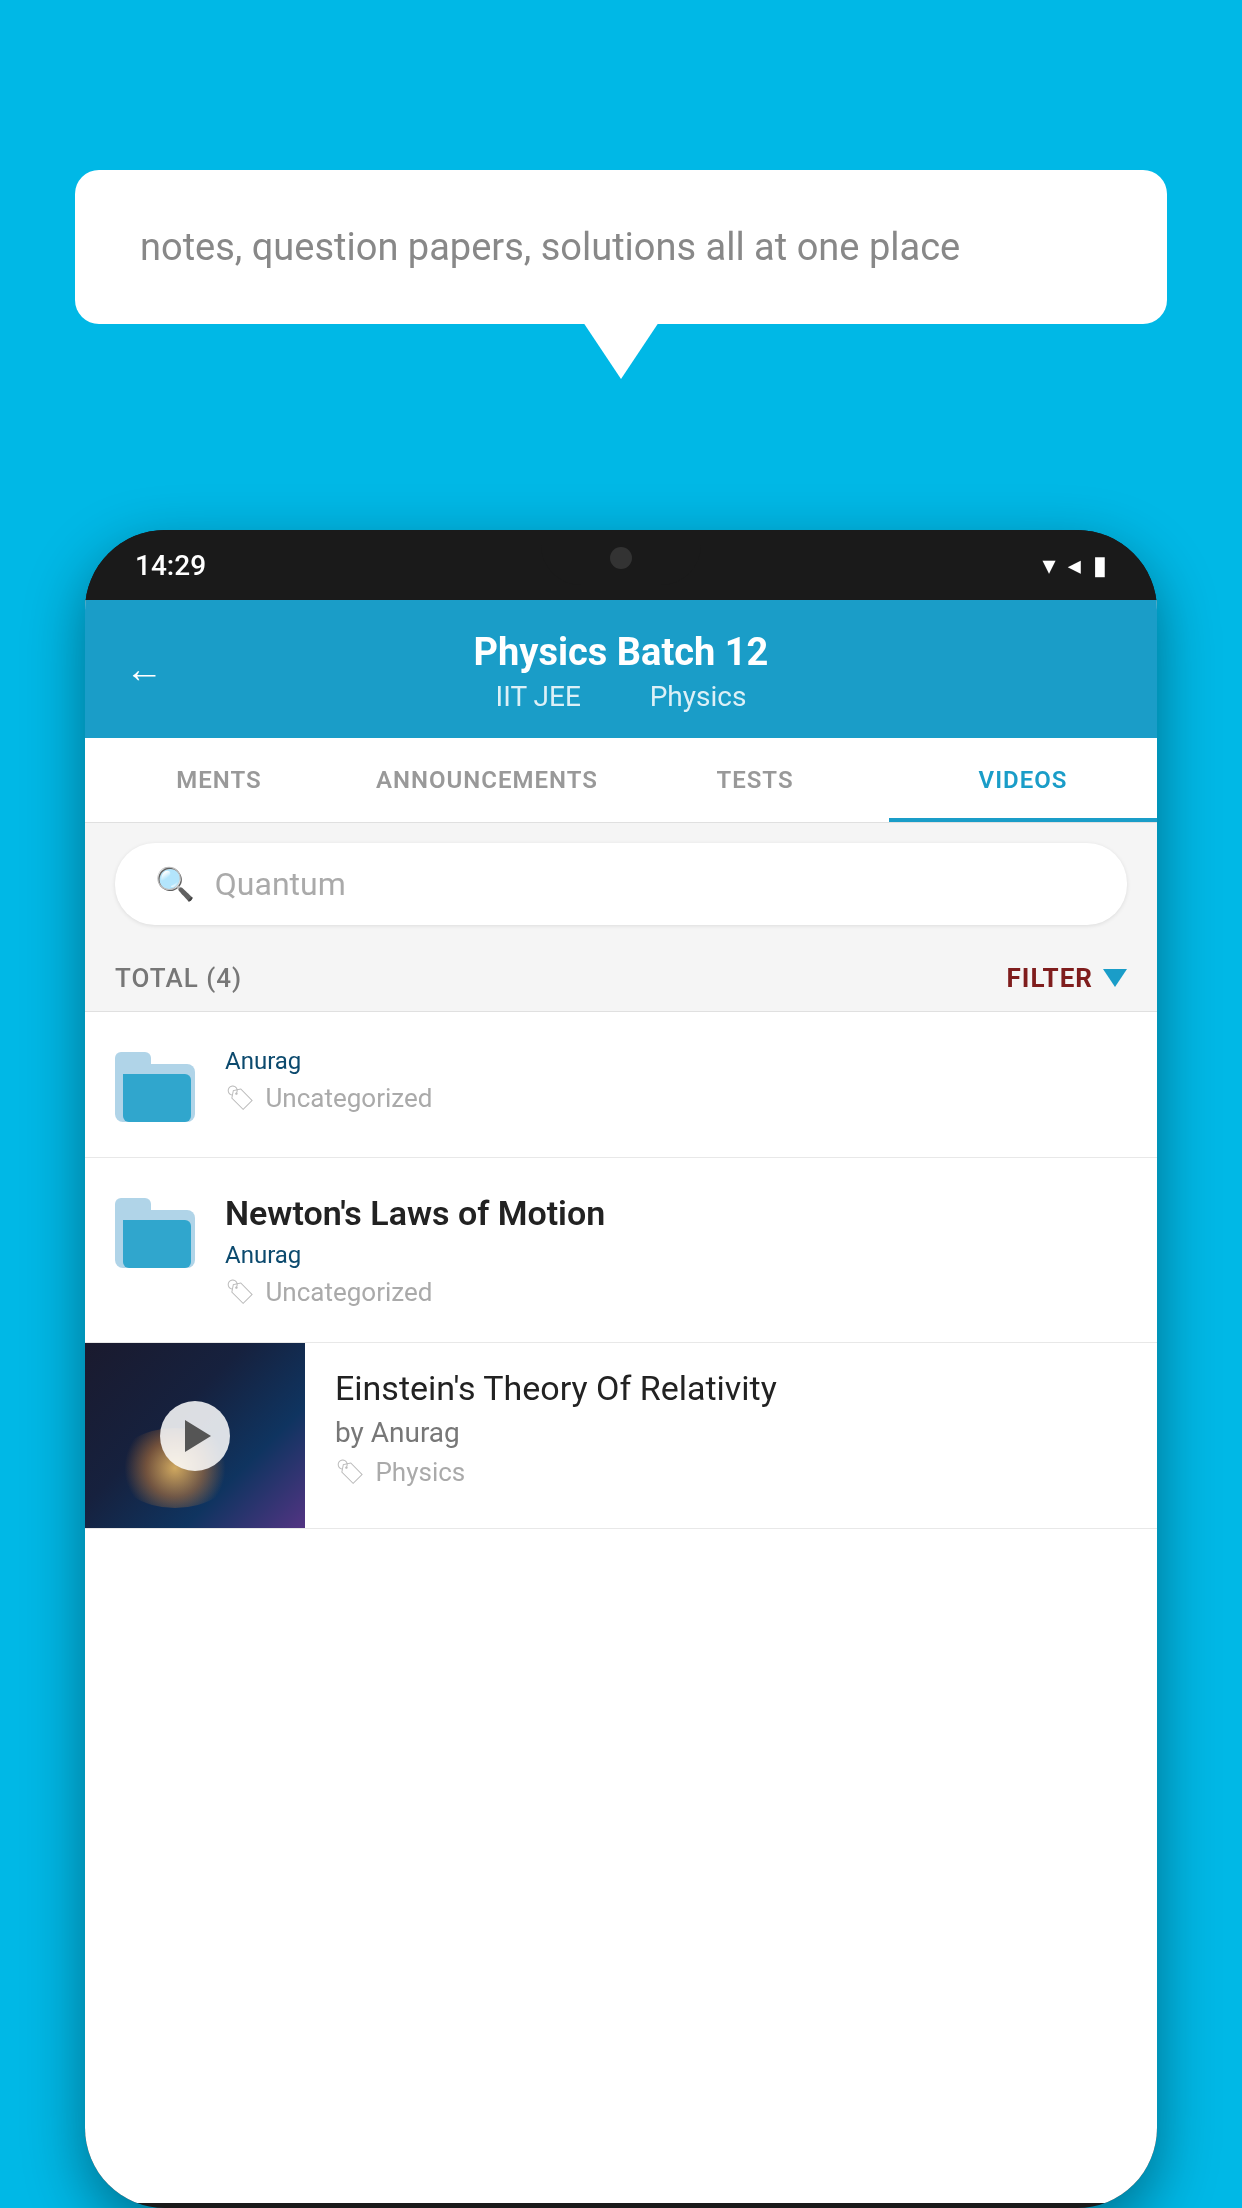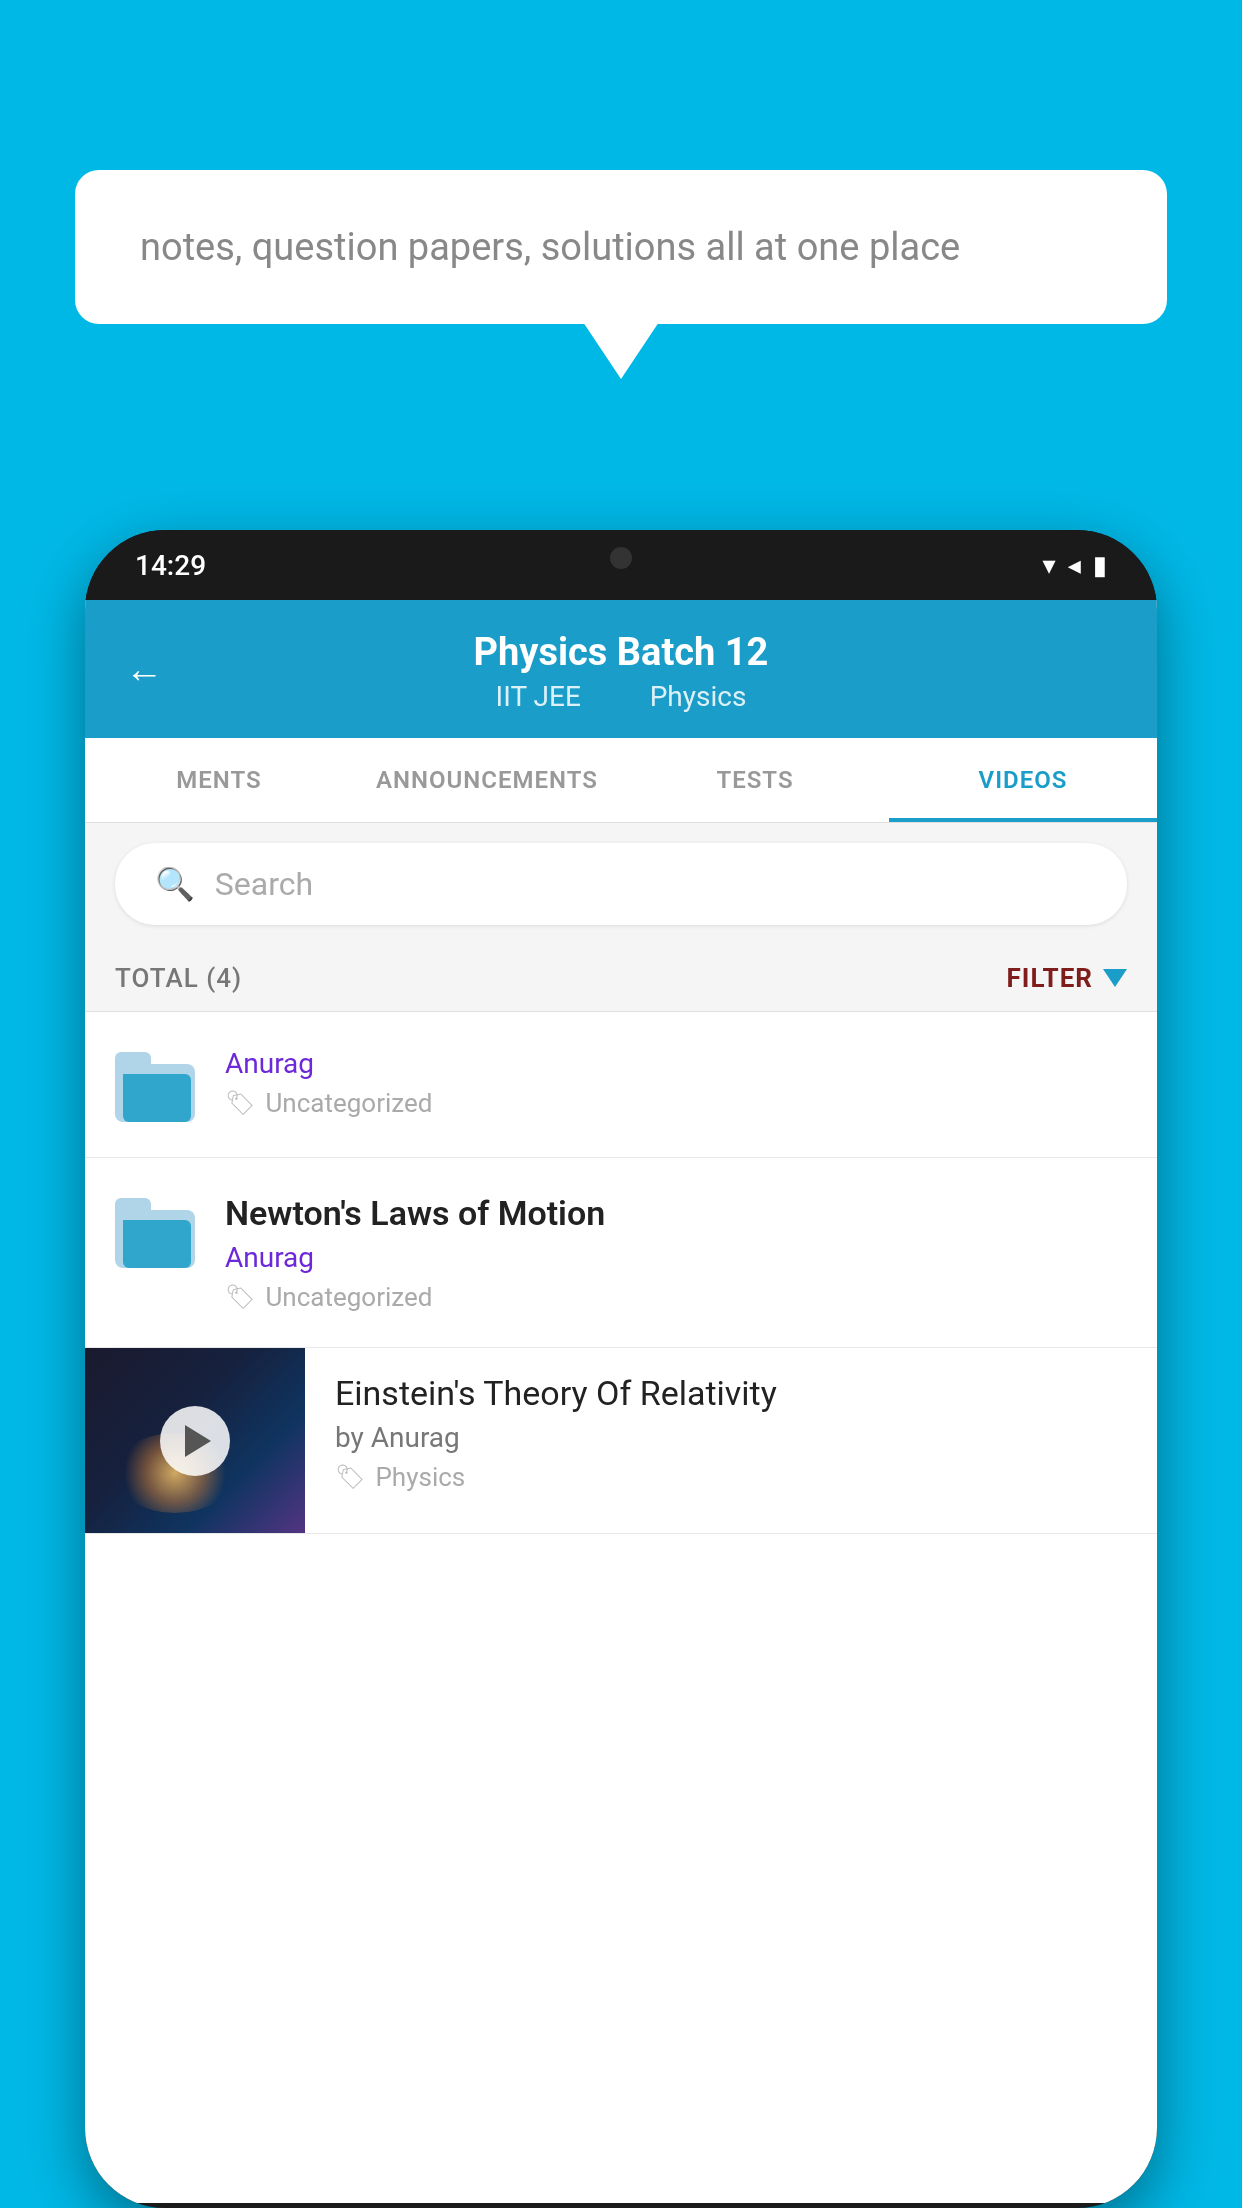--- a/index.html
+++ b/index.html
@@ -306,22 +306,22 @@
     }
 
     .item-title {
       font-size: 34px;
       font-weight: 600;
       color: #222;
       margin-bottom: 8px;
     }
 
     .item-author {
-      font-size: 28px;
-      color: #6d28d9;
+      font-size: 24px;
+      color: #0c4a6e;
       margin-bottom: 8px;
     }
 
     .item-tag {
       display: flex;
       align-items: center;
       gap: 10px;
       color: #aaa;
       font-size: 26px;
     }
@@ -453,21 +453,21 @@
         <span>TESTS</span>
       </div>
       <div class="tab active">
         <span>VIDEOS</span>
       </div>
     </div>
 
     <div class="search-bar">
       <div class="search-input">
         <span class="search-icon">🔍</span>
-        <span class="search-placeholder">Search</span>
+        <span class="search-placeholder">Quantum</span>
       </div>
     </div>
 
     <div class="filter-row">
       <span class="total-label">TOTAL (4)</span>
       <div class="filter-btn">
         <span>FILTER</span>
         <div class="filter-triangle"></div>
       </div>
     </div>

